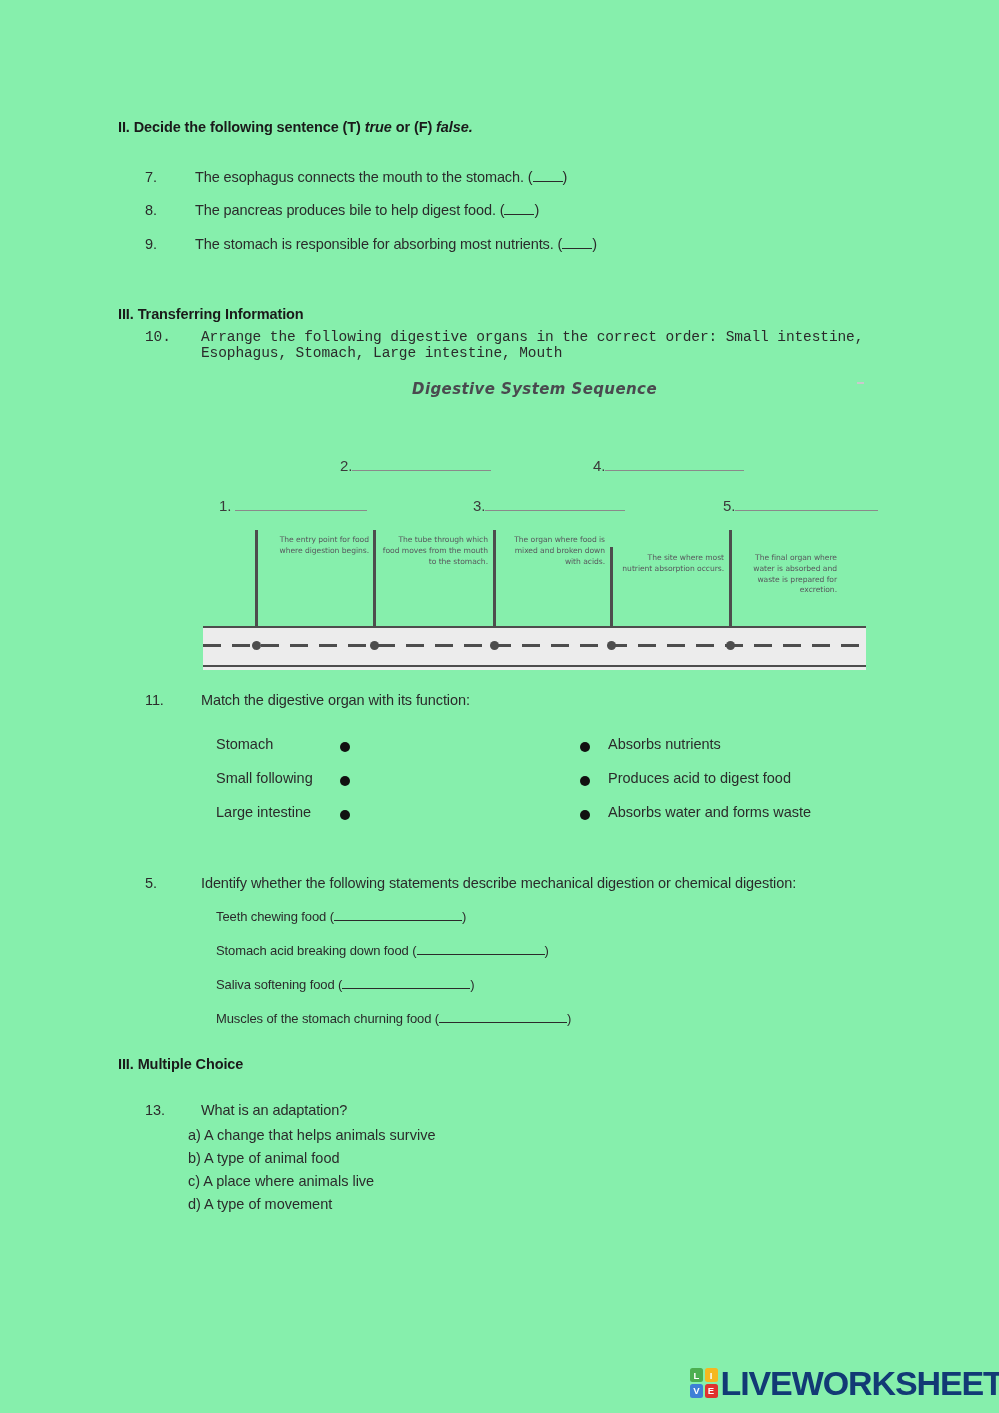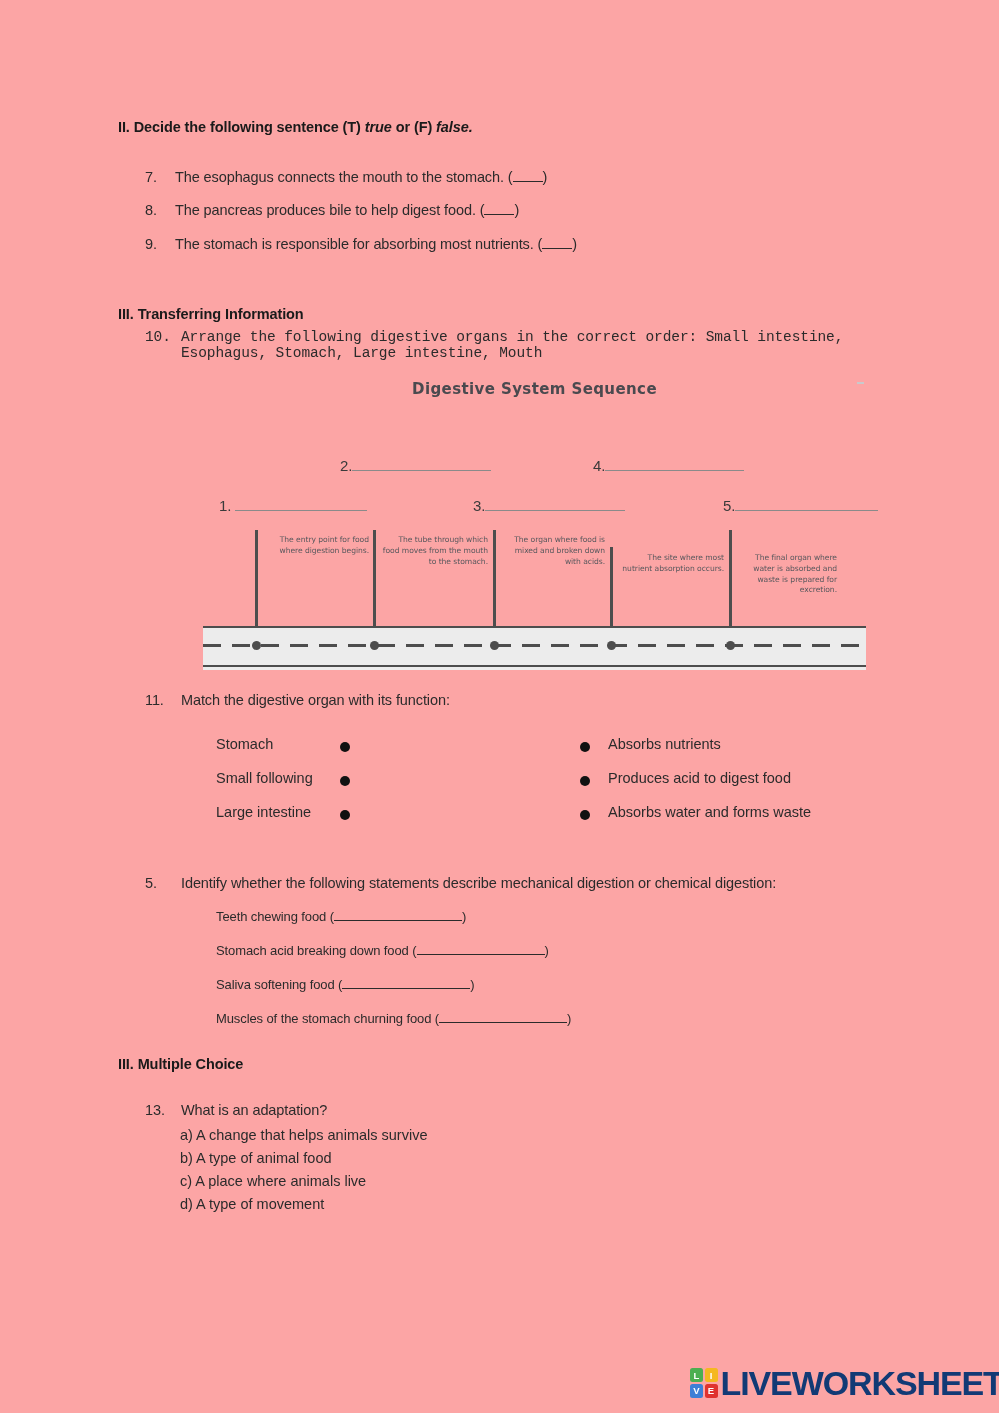--- a/index.html
+++ b/index.html
@@ -9,21 +9,21 @@
     background: #ffffff;
   }
   body {
     font-family: "Liberation Sans", sans-serif;
     color: #231f20;
   }
   .page {
     position: relative;
     width: 999px;
     height: 1413px;
-    background: #fca5a5;
+    background: #86efac;
     overflow: hidden;
   }
 
   
   .sec-head {
     position: absolute;
     font-size: 14.5px;
     font-weight: bold;
     letter-spacing: -0.1px;
     color: #1a1a1a;
@@ -41,21 +41,21 @@
     font-size: 14.5px;
     color: #2b2b2b;
     letter-spacing: -0.1px;
   }
   .q-num {
     width: 30px;
     flex: 0 0 30px;
     text-align: left;
   }
   .q-num.wide { width: 36px; flex: 0 0 36px; }
-  .q-body { flex: 1 1 auto; }
+  .q-body { flex: 1 1 auto; margin-left: 20px; }
   .u-line {
     display: inline-block;
     border-bottom: 1.3px solid #2b2b2b;
     height: 0.82em;
     vertical-align: baseline;
   }
   .u-sm { width: 30px; }
 
   
   .diagram {
@@ -69,20 +69,21 @@
     position: absolute;
     left: 0;
     top: 5px;
     width: 663px;
     text-align: center;
     font-family: "DejaVu Sans", sans-serif;
     font-size: 15px;
     font-weight: bold;
     color: #4a4a4f;
     letter-spacing: 0.4px;
+    font-style: italic;
   }
   .dia-speck {
     position: absolute;
     left: 654px;
     top: 7px;
     width: 7px;
     height: 2px;
     background: #c9c9cc;
   }
 
@@ -215,21 +216,21 @@
     display: inline-block;
     border-bottom: 1.3px solid #2b2b2b;
     width: 128px;
     height: 0.82em;
     vertical-align: baseline;
   }
 
   
   .mc-options {
     position: absolute;
-    left: 180px;
+    left: 188px;
     top: 1124px;
   }
   .mc-opt {
     font-size: 14.5px;
     color: #2b2b2b;
     line-height: 1.58;
     white-space: nowrap;
   }
 
   

